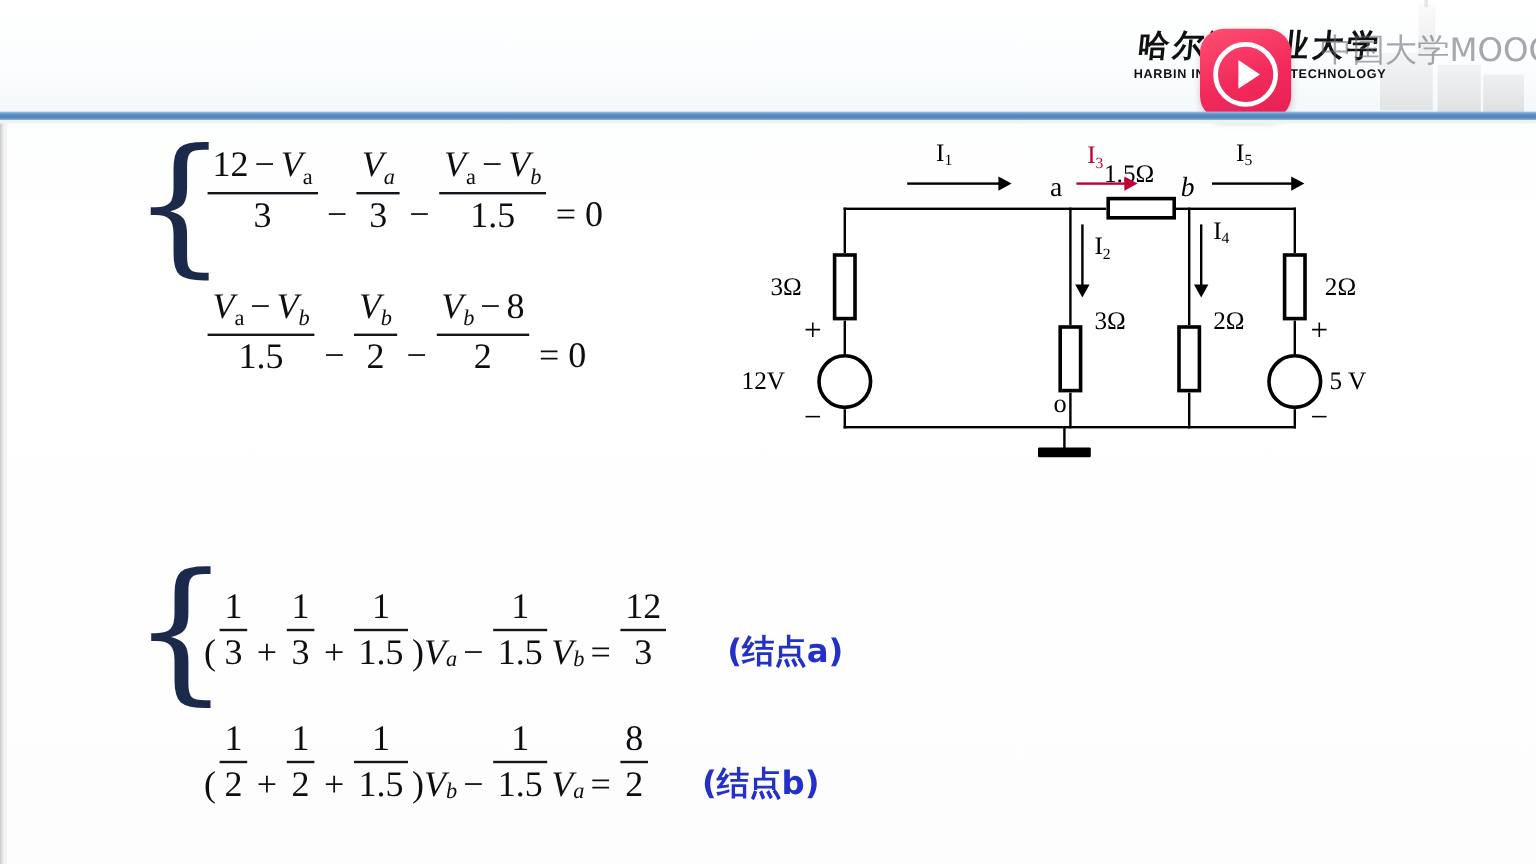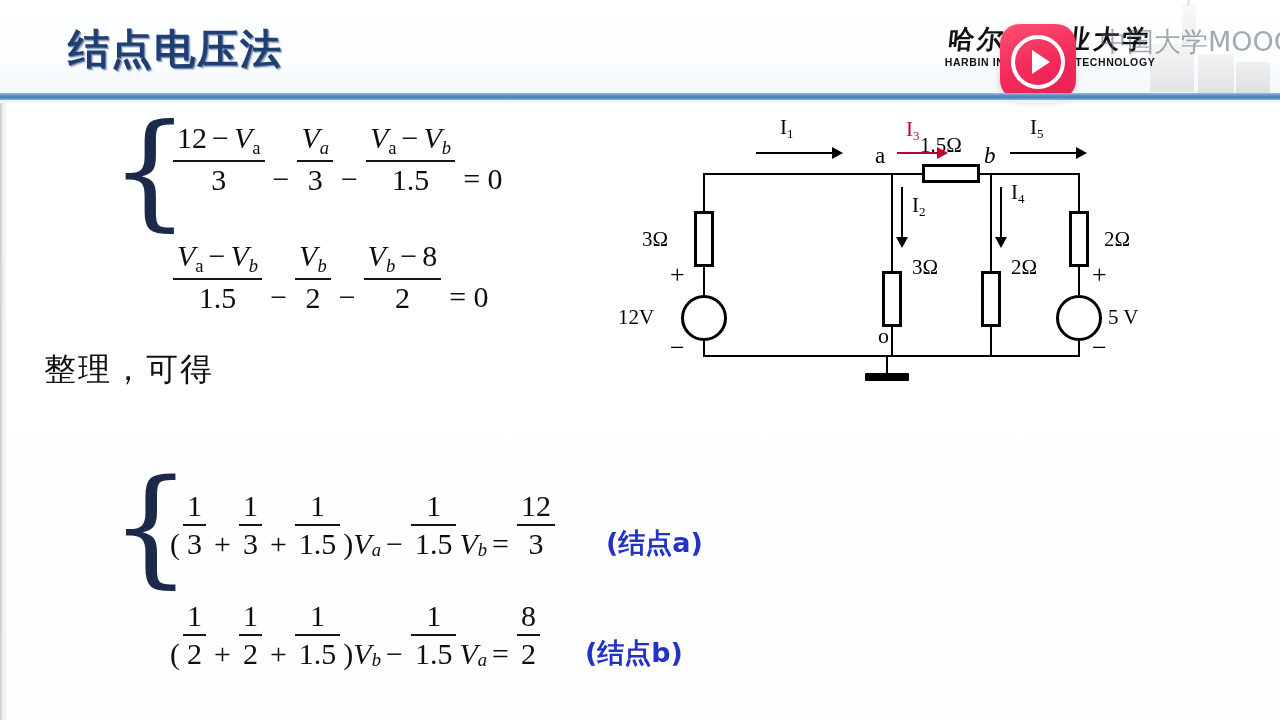--- a/index.html
+++ b/index.html
@@ -134,21 +134,20 @@
 </style>
 </head>
 <body>
 
 <div id="slide">
 
   <div class="left-edge"></div>
   <div class="left-edge2"></div>
 
   <div class="header">
-    <div class="title">结点电压法</div>
 
     <div class="bldg">
       <div class="tower"></div>
       <div class="blk1"></div>
       <div class="blk2"></div>
       <div class="blk3"></div>
     </div>
 
     <div class="logo">
       <div class="logo-cn">哈尔滨工业大学</div>
@@ -205,21 +204,20 @@
       <span class="op">−</span>
       <span class="frac">
         <span class="num"><span class="var">V</span><span class="sub">b</span><span class="op">−</span><span>8</span></span>
         <span class="bar"></span>
         <span class="den">2</span>
       </span>
       <span class="op">= 0</span>
     </div>
   </div>
 
-  <div class="note">整理，可得</div>
 
   <div class="eqgroup math" id="eq-bottom">
     <div class="brace">{</div>
 
     <div class="row bline1">
       <span>(</span>
       <span class="frac">
         <span class="num">1</span>
         <span class="bar"></span>
         <span class="den">3</span>

